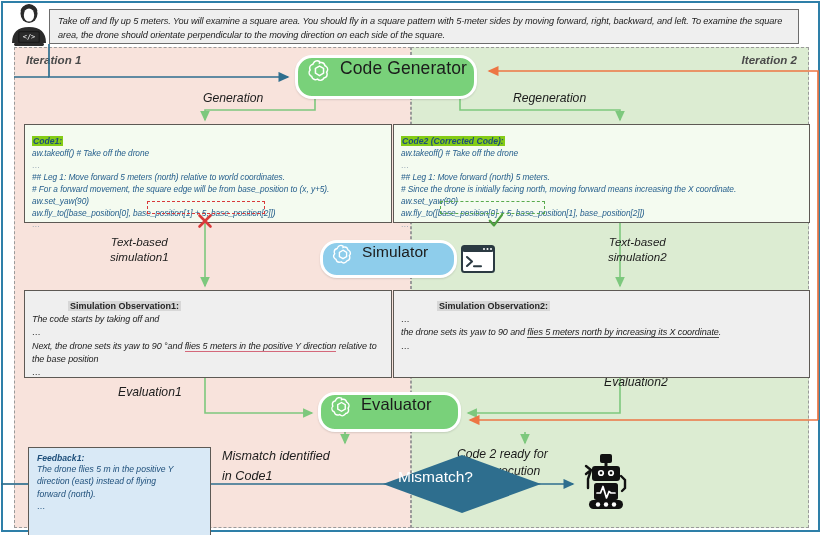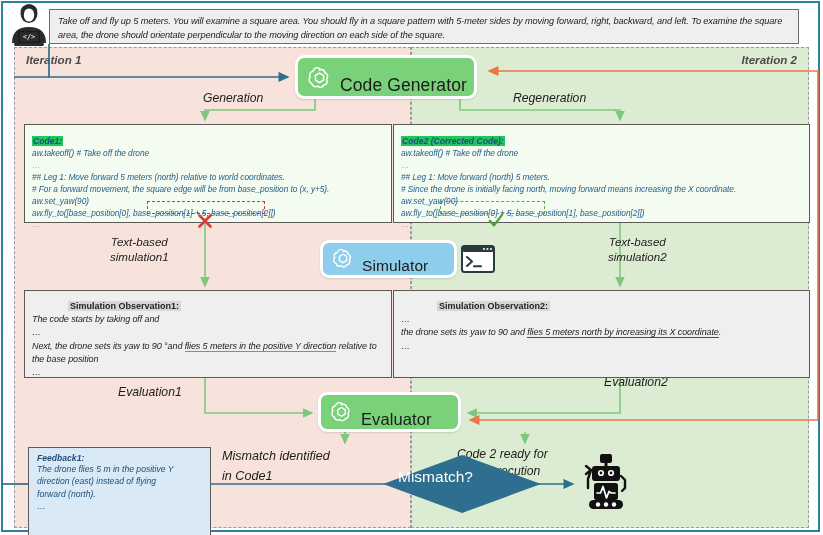--- a/index.html
+++ b/index.html
@@ -16,37 +16,37 @@
 
   
   .iter{position:absolute;top:47px;height:481px;border:1px dashed #9a9a9a;box-sizing:border-box;}
   .iter1{left:14px;width:397px;background:#f8e3dc;}
   .iter2{left:411px;width:398px;background:#dcecd2;}
   .iter-label{position:absolute;top:53px;font-style:italic;font-weight:bold;font-size:11.6px;color:#4a4a4a;}
   .iter-label-1{left:26px;}
   .iter-label-2{right:26px;}
 
   
-  .pill{position:absolute;display:flex;align-items:flex-end;border-radius:9px;border:3px solid #ffffff;box-sizing:border-box;box-shadow:0 1px 2px rgba(0,0,0,.13);}
+  .pill{position:absolute;display:flex;align-items:flex-start;border-radius:17px;border:3px solid #ffffff;box-sizing:border-box;box-shadow:0 1px 2px rgba(0,0,0,.13);}
   .pill-label{font-size:17.5px;color:#1b1b1b;letter-spacing:.1px;white-space:nowrap;}
   .pill .oai{flex:none;margin:0 7px 0 8px;}
   .codegen{left:295px;top:55px;width:182px;height:44px;background:#79d17a;}
   .simulator{left:320px;top:240px;width:137px;height:38px;background:#8ecdeb;}
   .simulator .pill-label{font-size:15.5px;}
   .evaluator{left:318px;top:392px;width:143px;height:40px;background:#79d17a;}
   .evaluator .pill-label{font-size:16.5px;}
   .terminal-icon{position:absolute;left:461px;top:245px;width:34px;height:28px;}
 
   
   .box{position:absolute;box-sizing:border-box;border:1px solid #5d5954;}
   .code-box{background:#f4fbf0;padding:5px 7px 0 7px;}
   .code1{left:24px;top:124px;width:368px;height:99px;}
   .code2{left:393px;top:124px;width:417px;height:99px;}
   .code-line{font-style:italic;font-size:8.3px;line-height:11.9px;color:#27608d;white-space:nowrap;letter-spacing:-.05px;}
-  .code-title{font-weight:bold;background:#22c55e;display:inline-block;padding:0 1px;font-style:italic;color:#1d4e7a;font-size:8.6px;}
+  .code-title{font-weight:bold;background:#84cc16;display:inline-block;padding:0 1px;font-style:italic;color:#1d4e7a;font-size:8.6px;}
   .dots{color:#9aa9b5;letter-spacing:1px;}
 
   .obs-box{background:#efefef;padding:4px 7px 0 7px;}
   .obs1{left:24px;top:290px;width:368px;height:88px;}
   .obs2{left:393px;top:290px;width:417px;height:88px;}
   .obs-title{font-weight:bold;font-size:9px;color:#242424;background:#d7d7d7;display:inline-block;padding:0 2px;margin-left:36px;}
   .obs-line{font-style:italic;font-size:9px;line-height:13.3px;color:#1c1c1c;letter-spacing:-.1px;}
   .u-red{border-bottom:1.3px solid #d4687a;}
   .u-dark{border-bottom:1.1px solid #4b4b4b;}
 

